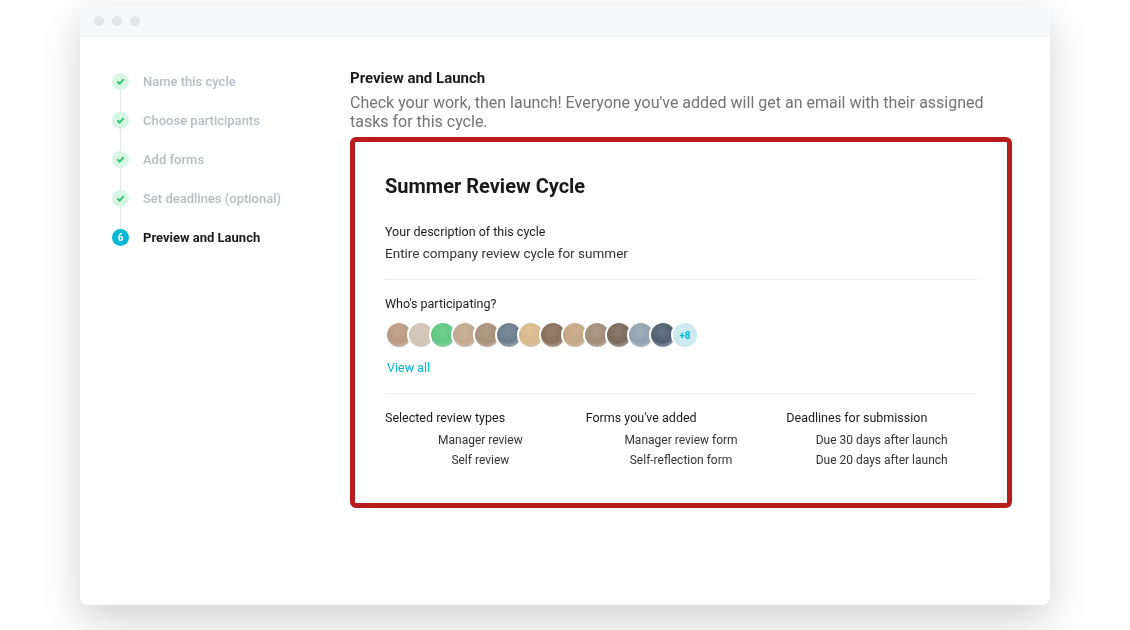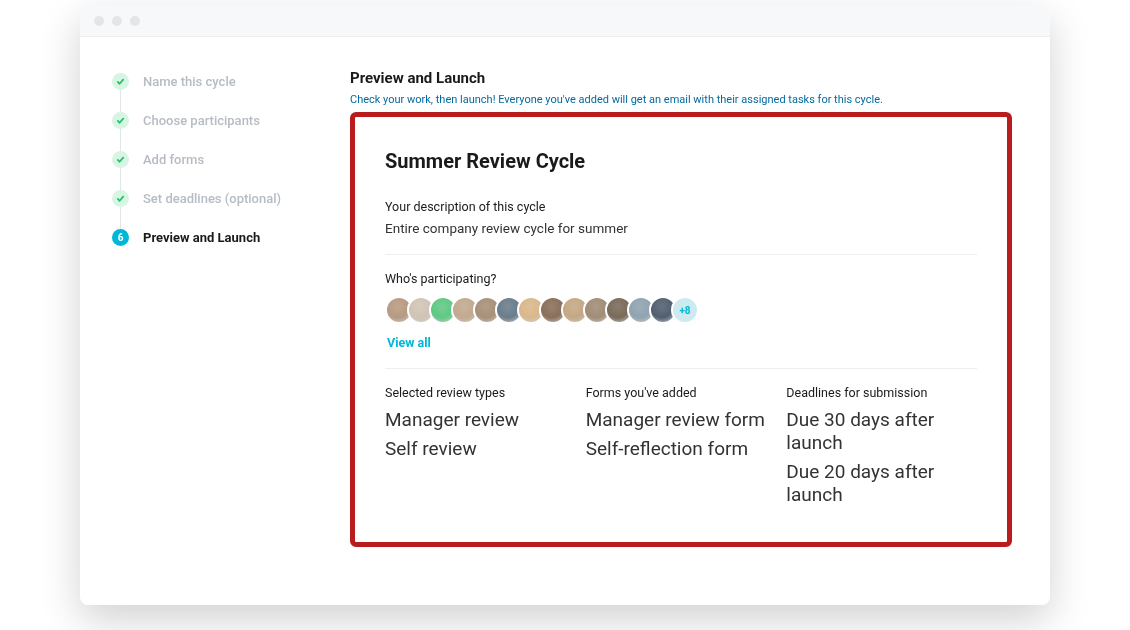--- a/index.html
+++ b/index.html
@@ -92,22 +92,22 @@
     .main {
       flex: 1;
     }
     .page-title {
       font-size: 15px;
       font-weight: 700;
       color: #1a1a1a;
       margin-bottom: 6px;
     }
     .page-sub {
-      font-size: 11px;
-      color: #0369a1;
+      font-size: 16px;
+      color: #737373;
       margin-bottom: 6px;
     }
     .card {
       border: 5px solid #b91c1c;
       border-radius: 6px;
       padding: 32px 30px 30px 30px;
     }
     .card-title {
       font-size: 20px;
       font-weight: 700;
@@ -153,36 +153,37 @@
     .avatar:first-child { margin-left: 0; }
     .avatar-more {
       background: #cdeaf0;
       color: #00b7d6;
       font-size: 10px;
       font-weight: 700;
     }
     .view-all {
       font-size: 12.5px;
       color: #00b7d6;
-      font-weight: 700;
+      font-weight: 400;
       cursor: pointer;
       display: inline-block;
       margin-bottom: 18px;
       margin-left: 2px;
     }
     .columns {
       display: flex;
       gap: 10px;
     }
     .col { flex: 1; }
     .col .section-label { margin-bottom: 8px; }
     .col-item {
-      font-size: 19px;
+      font-size: 12px;
       color: #333;
       margin-bottom: 6px;
+      text-align: center;
     }
   </style>
 </head>
 <body>
 
 <div class="window">
   <div class="titlebar">
     <div class="traffic-dot"></div>
     <div class="traffic-dot"></div>
     <div class="traffic-dot"></div>

